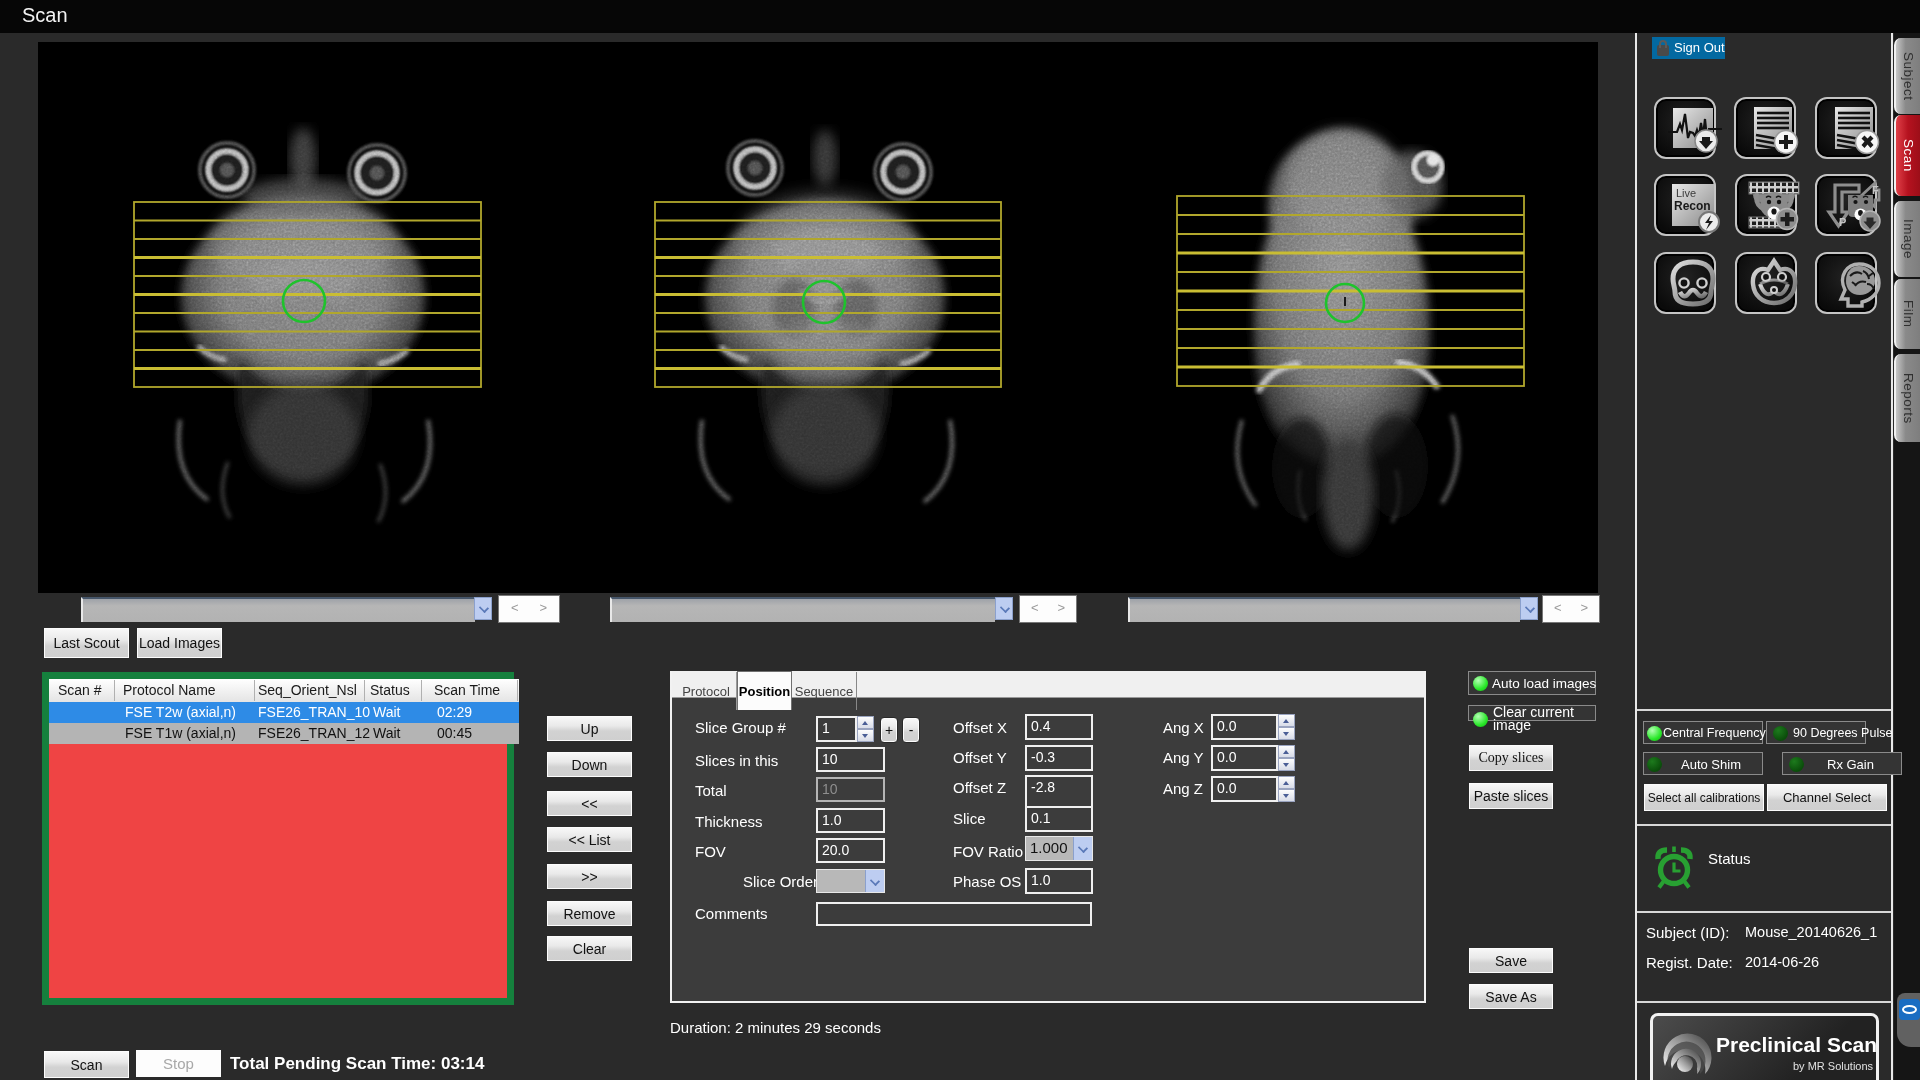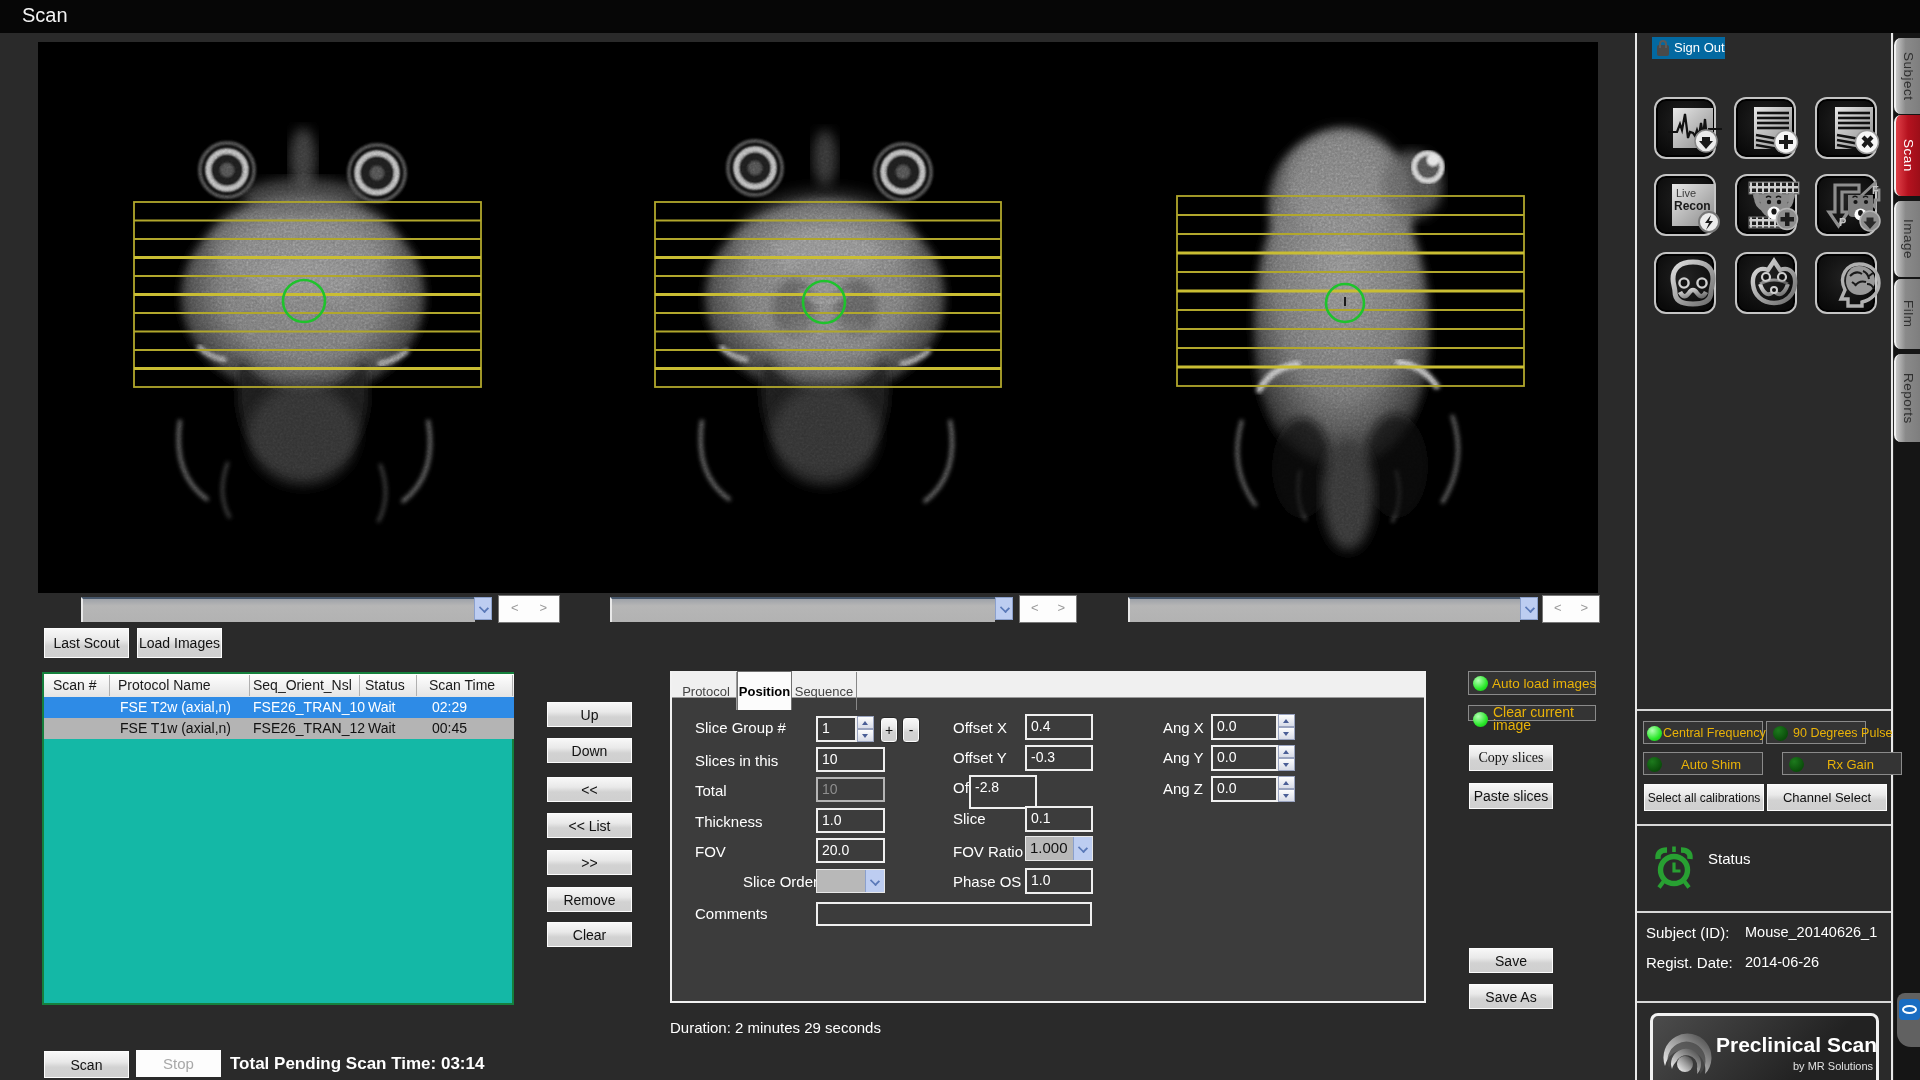--- a/index.html
+++ b/index.html
@@ -15,43 +15,43 @@
   .btn{position:absolute;background:linear-gradient(180deg,#f9f9f9 0%,#e9e9e9 40%,#d2d2d2 60%,#cfcfcf 100%);
        border:1px solid #2a2a2a;color:#111;text-align:center;font-size:14px;white-space:nowrap;
        display:flex;align-items:center;justify-content:center;box-shadow:inset 0 0 0 1px #fcfcfc;}
   
   .sbtrack{position:absolute;top:597px;height:23px;background:linear-gradient(180deg,#9ea2a8 0%,#b6b6b6 30%,#b2b2b2 100%);border-top:2px solid #46566a;border-left:2px solid #e8e8e8;}
   .sbdrop{position:absolute;top:597px;height:23px;width:18px;background:#bdcdf1;border:1px solid #8ba0cc;box-sizing:border-box;}
   .sbdrop:after{content:"";position:absolute;left:5px;top:6px;width:6px;height:6px;border-right:2px solid #5a79b8;border-bottom:2px solid #5a79b8;transform:rotate(45deg) scale(1,.8);}
   .sbbox{position:absolute;top:595px;height:26px;background:#fdfdfd;border:1px solid #777;}
   .sbbox span{position:absolute;top:4px;color:#9a9a9a;font-size:13px;}
   
-  #ptable{left:42px;top:672px;width:472px;height:333px;background:#14b8a6;border:2px solid #15803d;box-sizing:border-box;}
+  #ptable{left:42px;top:672px;width:472px;height:333px;background:#ef4444;border:7px solid #15803d;box-sizing:border-box;}
   #ptable .hdr{position:absolute;left:0;top:0;width:470px;height:23px;background:linear-gradient(180deg,#ffffff,#e4e4e4);color:#1a1a1a;font-size:14px;}
   #ptable .hdr span{position:absolute;top:3px;}
   #ptable .hsep{position:absolute;top:1px;width:1px;height:21px;background:#b0b0b0;}
   .trow{position:absolute;width:470px;height:21px;font-size:14px;}
   .trow span{position:absolute;top:2px;}
   
-  .mbtn{width:85px;height:25px;left:546px;}
+  .mbtn{width:85px;height:25px;left:546px;margin-top:14px;}
   
   #panel{left:670px;top:671px;width:756px;height:332px;border:2px solid #f2f2f2;background:#3c3c3c;box-sizing:border-box;}
   #tabstrip{left:672px;top:671px;width:752px;height:27px;background:#f0f0f0;border-bottom:1px solid #999;box-sizing:border-box;}
   .tab{position:absolute;top:0;height:38px;font-size:13px;color:#444;display:flex;align-items:center;justify-content:center;white-space:nowrap;}
   .flabel{position:absolute;color:#fff;font-size:15px;}
   .finput{position:absolute;background:#3c3c3c;border:2px solid #f0f0f0;color:#fff;font-size:14px;padding:2px 0 0 4px;box-sizing:border-box;}
   .spin{position:absolute;width:17px;display:flex;flex-direction:column;}
   .spin div{flex:1;background:linear-gradient(180deg,#fdfdfd,#d8dce8);border:1px solid #9aa4c0;position:relative;}
   .spin .up:after{content:"";position:absolute;left:4px;top:4px;border-left:3px solid transparent;border-right:3px solid transparent;border-bottom:4px solid #4a5e96;}
   .spin .dn:after{content:"";position:absolute;left:4px;top:4px;border-left:3px solid transparent;border-right:3px solid transparent;border-top:4px solid #4a5e96;}
   .combo{position:absolute;background:#b8b8b8;border:1px solid #e8e8e8;box-sizing:border-box;}
   .combo .arrow{position:absolute;right:0;top:0;bottom:0;width:18px;background:#bdcdf1;border-left:1px solid #8ba0cc;}
   .combo .arrow:after{content:"";position:absolute;left:5px;top:7px;width:6px;height:6px;border-right:2px solid #5a79b8;border-bottom:2px solid #5a79b8;transform:rotate(45deg) scale(1,.8);}
   
-  .dbtn{position:absolute;background:#343434;border:1px solid #8a8a8a;color:#eab308;font-size:15px;box-sizing:border-box;}
+  .dbtn{position:absolute;background:#343434;border:1px solid #8a8a8a;color:#ffffff;font-size:15px;box-sizing:border-box;}
   .led{position:absolute;width:15px;height:15px;border-radius:50%;}
   .ledon{background:radial-gradient(circle at 35% 30%,#b4ffb4,#2ae82a 60%,#0faf0f);} 
   .ledoff{background:radial-gradient(circle at 35% 30%,#1d7a1d,#0a4d0a 70%);}
   
   .vline{position:absolute;width:2px;background:#e8e8e8;}
   .hline{position:absolute;height:2px;background:#d8d8d8;}
   .icon{position:absolute;width:62px;height:62px;border-radius:12px;border:2px solid #c4c4c4;
         background:radial-gradient(circle at 50% 40%,#222 0%,#0a0a0a 80%);box-sizing:border-box;box-shadow:inset 0 0 0 2px #000;padding-left:8px;}
   
   .rtab{position:absolute;left:1894px;width:26px;border-radius:7px 0 0 7px;
@@ -319,21 +319,21 @@
 <div class="finput" style="left:816px;top:902px;width:276px;height:24px;"></div>
 
 <div class="flabel" style="left:953px;top:719px;">Offset X</div>
 <div class="flabel" style="left:953px;top:749px;">Offset Y</div>
 <div class="flabel" style="left:953px;top:779px;">Offset Z</div>
 <div class="flabel" style="left:953px;top:810px;">Slice</div>
 <div class="flabel" style="left:953px;top:843px;">FOV Ratio</div>
 <div class="flabel" style="left:953px;top:873px;">Phase OS</div>
 <div class="finput" style="left:1025px;top:714px;width:68px;height:26px;">0.4</div>
 <div class="finput" style="left:1025px;top:745px;width:68px;height:26px;">-0.3</div>
-<div class="finput" style="left:969px;top:775px;width:68px;height:34px;">-2.8</div>
+<div class="finput" style="left:1025px;top:775px;width:68px;height:34px;">-2.8</div>
 <div class="finput" style="left:1025px;top:806px;width:68px;height:26px;">0.1</div>
 <div class="combo" style="left:1025px;top:836px;width:68px;height:25px;color:#111;font-size:15px;padding:2px 0 0 4px;box-sizing:border-box;">1.000<div class="arrow"></div></div>
 <div class="finput" style="left:1025px;top:868px;width:68px;height:26px;">1.0</div>
 
 <div class="flabel" style="left:1163px;top:719px;">Ang X</div>
 <div class="flabel" style="left:1163px;top:749px;">Ang Y</div>
 <div class="flabel" style="left:1163px;top:780px;">Ang Z</div>
 <div class="finput" style="left:1211px;top:714px;width:67px;height:26px;">0.0</div>
 <div class="spin" style="left:1278px;top:714px;height:26px;">
     <div class="up"></div>

